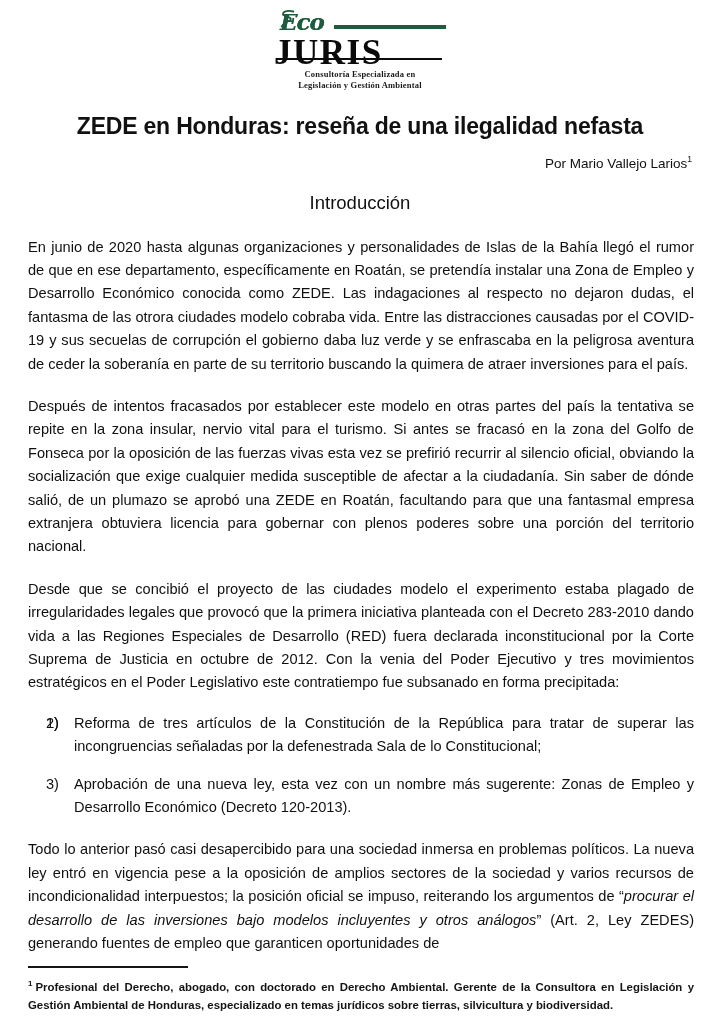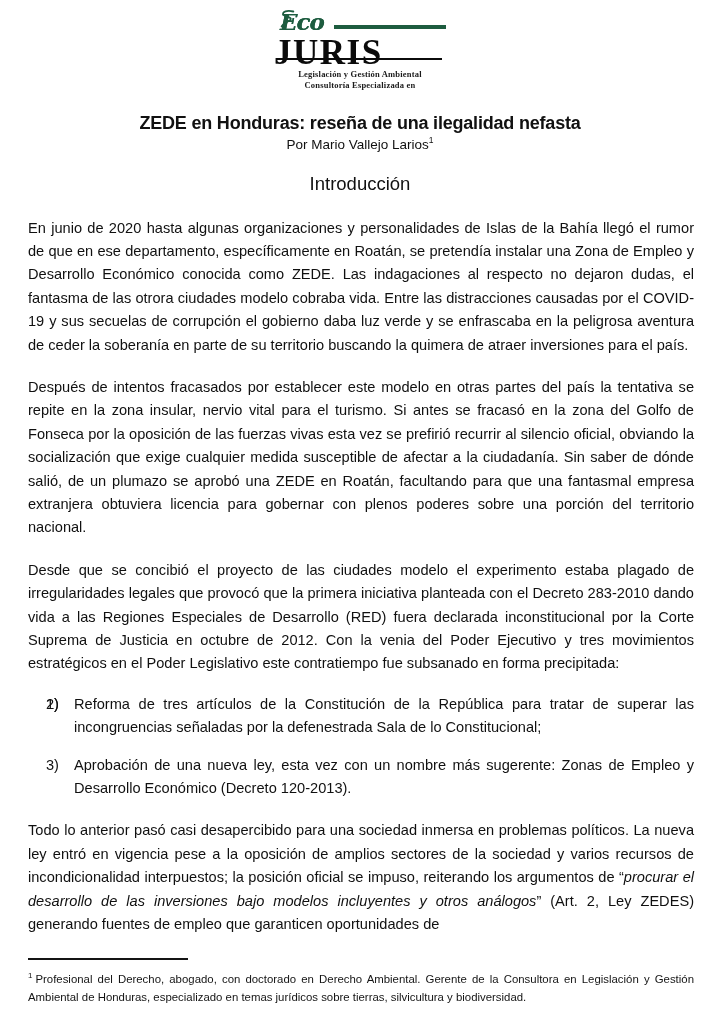--- a/index.html
+++ b/index.html
@@ -93,28 +93,28 @@
     font-size: 8.5px;
     line-height: 11px;
     color: #1a1a1a;
     letter-spacing: 0.2px;
   }
 
   
   .doc-title {
     margin: 22px 28px 0 28px;
     text-align: center;
-    font-size: 18px;
+    font-size: 23px;
     font-weight: 700;
     color: #111111;
     letter-spacing: -0.2px;
   }
   .byline {
-    margin: 1px 28px 0 28px;
-    text-align: center;
+    margin: 14px 28px 0 28px;
+    text-align: right;
     font-size: 13.5px;
     color: #111111;
   }
   .byline sup {
     font-size: 8.5px;
     vertical-align: super;
   }
 
   .section-heading {
     margin: 21px 28px 0 28px;
@@ -161,21 +161,22 @@
     line-height: 23.4px;
   }
 
   .quote-italic { font-style: italic; }
 
   
   .footnote-area {
     position: absolute;
     left: 28px;
     right: 26px;
-    bottom: 16px;
+    bottom: 8px;
+    font-weight: bold;
   }
   .footnote-rule {
     width: 160px;
     height: 0;
     border-top: 2px solid #141414;
     margin-bottom: 7px;
   }
   .footnote-text {
     font-size: 11.4px;
     line-height: 18px;
@@ -197,22 +198,22 @@
     <div class="logo-mark">
       <div class="logo-rule"></div>
       <svg class="logo-swash" viewBox="0 0 20 24">
         <path d="M17 3 C10 1, 3 3, 5 7 C7 10, 14 9, 14 12 C14 15, 6 15, 3 21" fill="none" stroke="#1d5c3f" stroke-width="2.2" stroke-linecap="round"></path>
       </svg>
       <div class="logo-eco">Eco</div>
       <div class="logo-juris">JURIS</div>
       <div class="logo-underline"></div>
     </div>
     <div class="logo-sub">
+      <div>Consultoría  Especializada  en</div>
       <div>Legislación y Gestión Ambiental</div>
-      <div>Consultoría  Especializada  en</div>
     </div>
   </div>
 
   <h1 class="doc-title">ZEDE en Honduras: reseña de una ilegalidad nefasta</h1>
 
   <div class="byline">
     <span>Por Mario Vallejo Larios</span><sup>1</sup>
   </div>
 
   <h2 class="section-heading">Introducción</h2>

